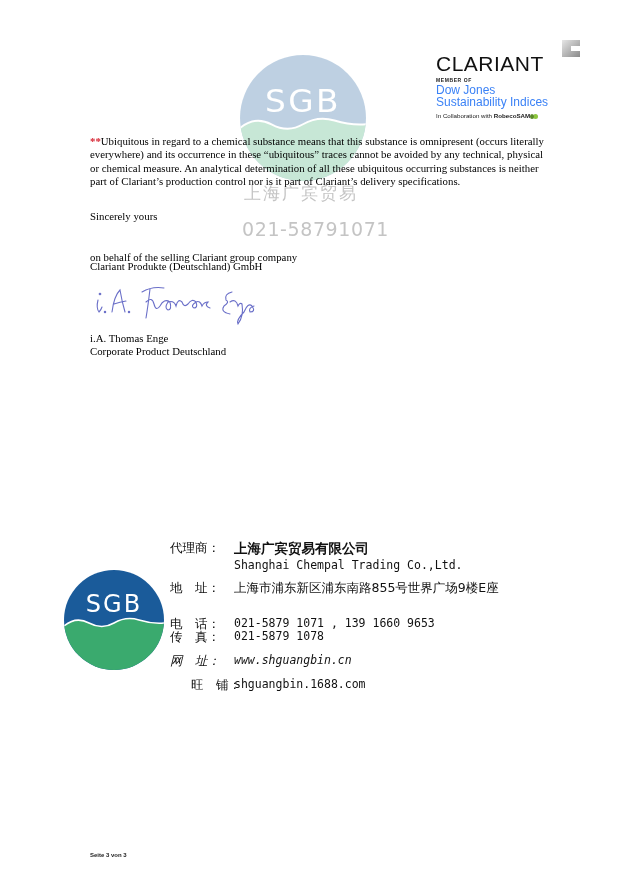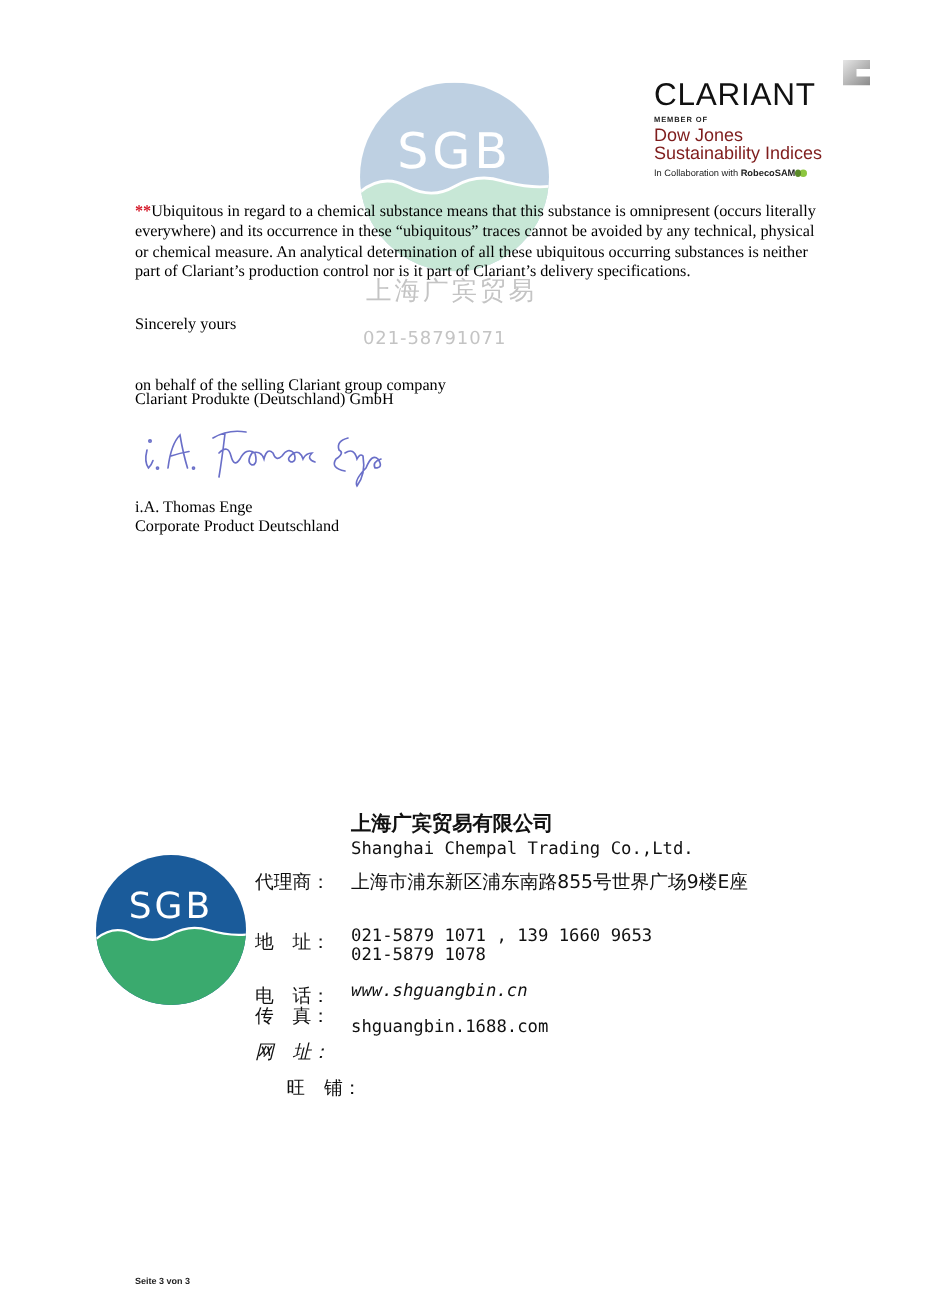--- a/index.html
+++ b/index.html
@@ -3,49 +3,49 @@
 <meta charset="utf-8">
 <style>
   html, body { margin: 0; padding: 0; background: #ffffff; }
   body { width: 628px; height: 877px; position: relative; overflow: hidden; font-family: "Liberation Serif", serif; color: #000; }
 
   
   .clariant { position: absolute; left: 436px; top: 40px; width: 150px; }
   .clariant-word { position: absolute; left: 0; top: 12px; font-family: "Liberation Sans", sans-serif; font-weight: normal; font-size: 21px; letter-spacing: 0.5px; color: #111; }
   .clariant-mark { position: absolute; left: 126px; top: 0; width: 18px; height: 17px; }
   .djsi-member { position: absolute; left: 0; top: 37px; font-family: "Liberation Sans", sans-serif; font-weight: bold; font-size: 5px; letter-spacing: 0.6px; color: #222; }
-  .djsi-line { position: absolute; left: 0; font-family: "Liberation Sans", sans-serif; font-size: 12px; color: #7f1d1d; line-height: 12px; white-space: nowrap; }
+  .djsi-line { position: absolute; left: 0; font-family: "Liberation Sans", sans-serif; font-size: 12px; color: #3b82f6; line-height: 12px; white-space: nowrap; }
   .djsi-1 { top: 44px; }
   .djsi-2 { top: 56px; }
   .djsi-collab { position: absolute; left: 0; top: 72px; font-family: "Liberation Sans", sans-serif; font-size: 6.2px; color: #222; white-space: nowrap; }
   .djsi-collab b { font-weight: bold; }
   .robeco-dot { display: inline-block; width: 5px; height: 5px; border-radius: 50%; background: #8dc63f; margin-left: 3px; vertical-align: middle; position: relative; }
   .robeco-dot::before { content: ""; position: absolute; left: -3px; top: 0; width: 4px; height: 5px; border-radius: 50%; background: #5a8a2a; }
 
   
   .wm-logo { position: absolute; left: 240px; top: 55px; width: 126px; height: 126px; border-radius: 50%; overflow: hidden; opacity: 0.28; }
   .wm-text1 { position: absolute; left: 244px; top: 182px; font-family: "DejaVu Sans", sans-serif; font-size: 17px; color: #c4c4c4; letter-spacing: 2px; text-align: right; }
-  .wm-text2 { position: absolute; left: 242px; top: 218px; font-family: "DejaVu Sans", sans-serif; font-size: 12px; color: #c4c4c4; letter-spacing: 0.6px; }
+  .wm-text2 { position: absolute; left: 242px; top: 218px; font-family: "DejaVu Sans", sans-serif; font-size: 19px; color: #c4c4c4; letter-spacing: 0.6px; }
 
   
   .body-text { position: absolute; left: 90px; top: 135px; width: 460px; font-size: 10.8px; line-height: 13.4px; }
   .body-text .stars { color: #d6202f; font-weight: bold; }
   .p { position: absolute; left: 90px; font-size: 10.8px; line-height: 13.4px; white-space: nowrap; }
   .p-sincerely { top: 210px; }
   .p-company1 { top: 238px; margin-top: 22px; }
   .p-company2 { top: 251px; }
   .signature { position: absolute; left: 92px; top: 272px; width: 180px; height: 58px; }
   .p-name { top: 332px; }
   .p-title { top: 345px; }
 
   
   .sgb-logo { position: absolute; left: 64px; top: 570px; width: 100px; height: 100px; border-radius: 50%; overflow: hidden; }
   .contact { position: absolute; left: 170px; top: 540px; font-family: "DejaVu Sans", sans-serif; font-size: 12.5px; color: #111; }
   .row { position: absolute; left: 0; white-space: nowrap; }
-  .lbl { display: inline-block; width: 62px; margin-top: 40px; }
+  .lbl { display: inline-block; width: 62px; }
   .val { position: absolute; left: 64px; }
   .company-cn { font-weight: bold; font-size: 13.5px; }
   .company-en { font-family: "DejaVu Sans Mono", monospace; font-size: 11.5px; }
   .mono { font-family: "DejaVu Sans Mono", monospace; font-size: 11.5px; text-align: right; }
 
   .page-num { position: absolute; left: 90px; top: 852px; font-family: "Liberation Sans", sans-serif; font-size: 6px; font-weight: bold; color: #222; }
 </style>
 </head>
 <body>
 

